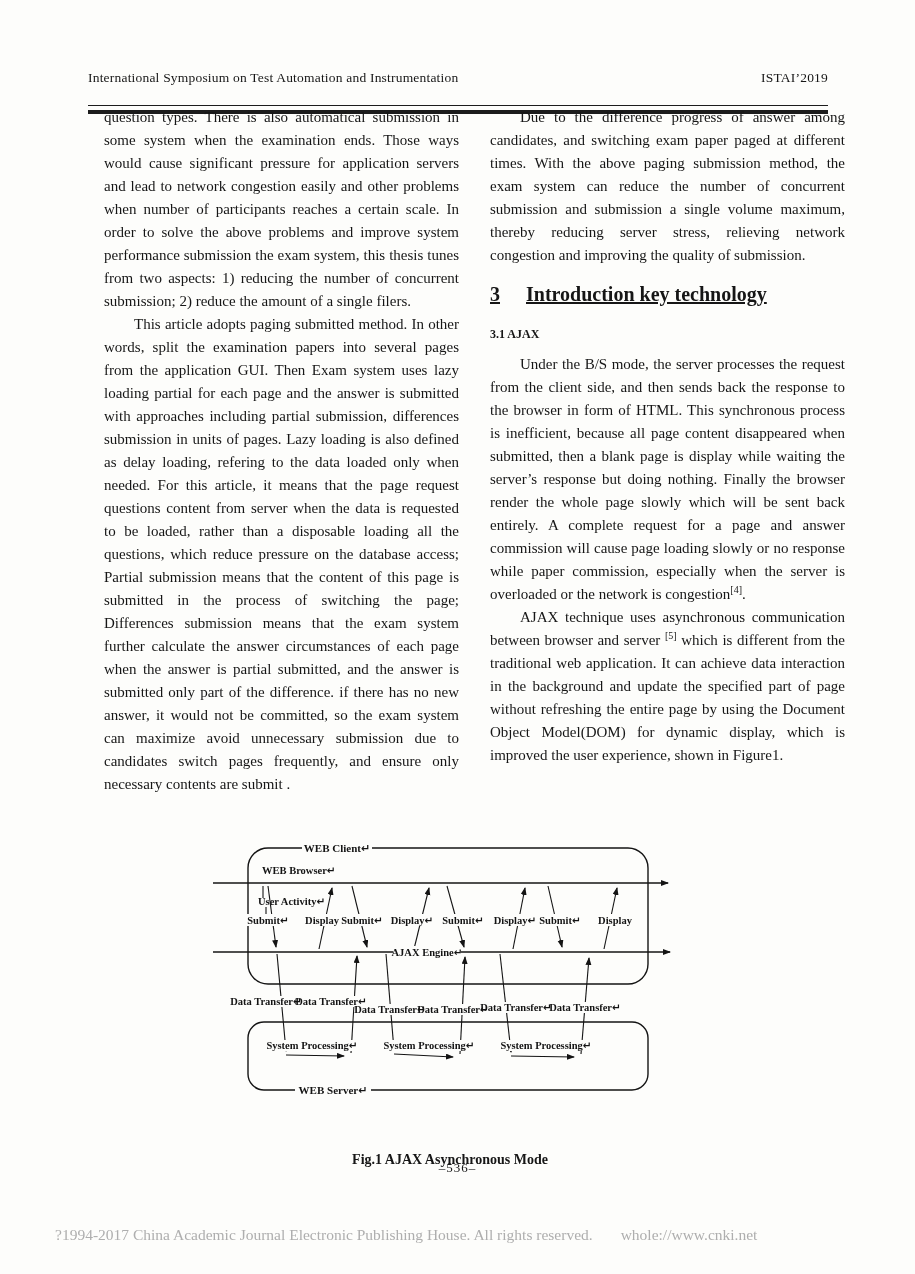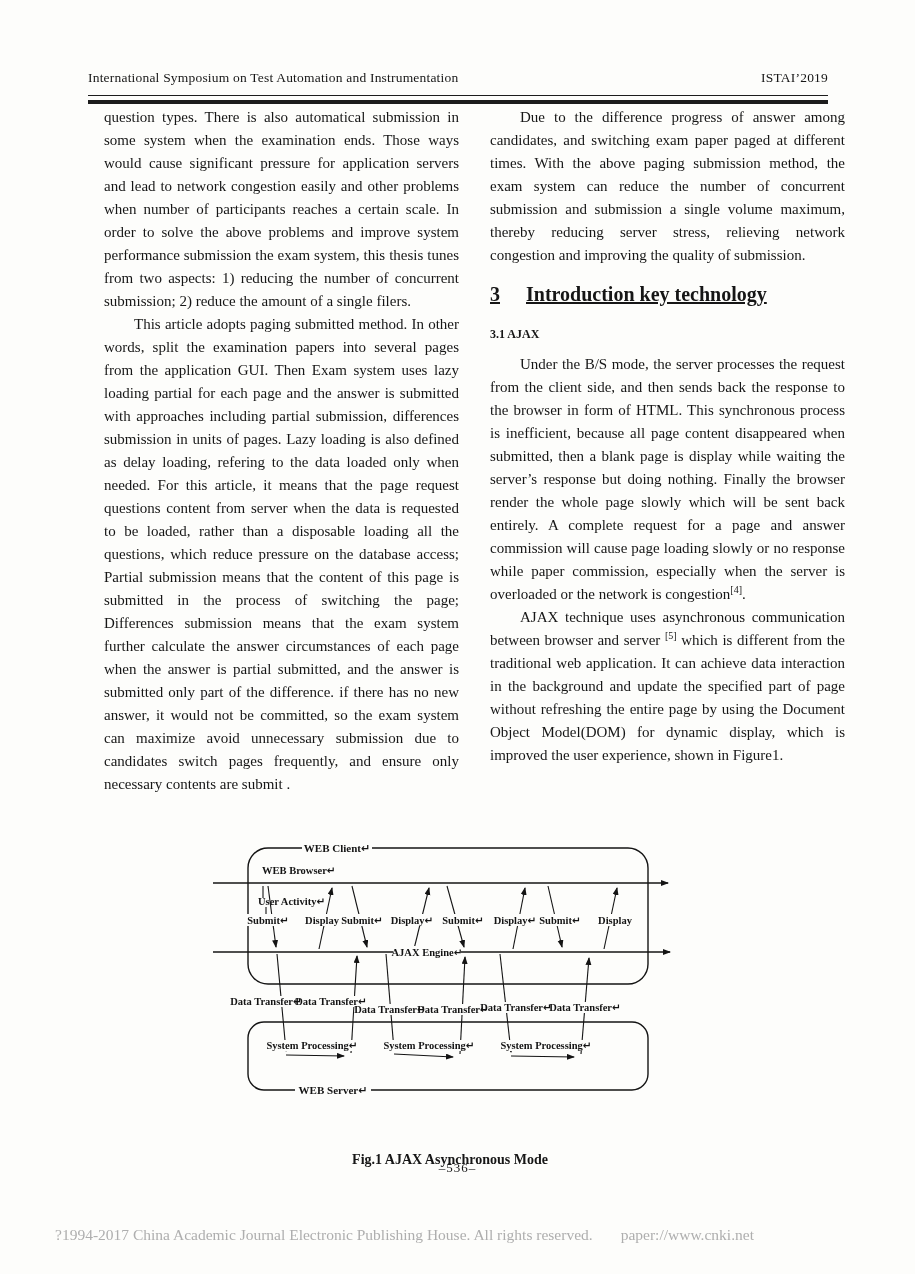--- a/index.html
+++ b/index.html
@@ -9,21 +9,21 @@
     background:#fdfdfb;
     font-family:"Liberation Serif","DejaVu Serif",serif;
     color:#161616;
     overflow:hidden;
   }
   
   .header{position:absolute;left:88px;top:70px;width:740px;}
   .header-row{
     display:flex;justify-content:space-between;align-items:baseline;
     font-size:13.5px;letter-spacing:.2px;
-    border-bottom:1.5px solid #1c1c1c;padding-bottom:9px;
+    border-bottom:1.5px solid #1c1c1c;padding-bottom:19px;
   }
   .rule-thick{height:3.5px;background:#1c1c1c;margin-top:4px;}
   
   .columns{
     position:absolute;left:104px;top:106px;width:741px;
     display:flex;gap:31px;
   }
   .col{width:355px;font-size:15px;line-height:23px;text-align:justify;}
   .col p{margin:0;}
   .col p.indent{text-indent:2em;}
@@ -191,16 +191,16 @@
       <rect class="bg" x="85" y="242" width="76" height="11"></rect>
       <text class="big" x="123" y="251" text-anchor="middle">WEB Server↵</text>
     </svg>
   </div>
 
   <div class="fig-caption">Fig.1 AJAX Asynchronous Mode</div>
 
   <div class="page-number">–536–</div>
 
   <div class="footer">
-    <span>?1994-2017 China Academic Journal Electronic Publishing House. All rights reserved.</span><span class="url">paper://www.cnki.net</span>
+    <span>?1994-2017 China Academic Journal Electronic Publishing House. All rights reserved.</span><span class="url">whole://www.cnki.net</span>
   </div>
 
 </div>
 
 </body></html>

